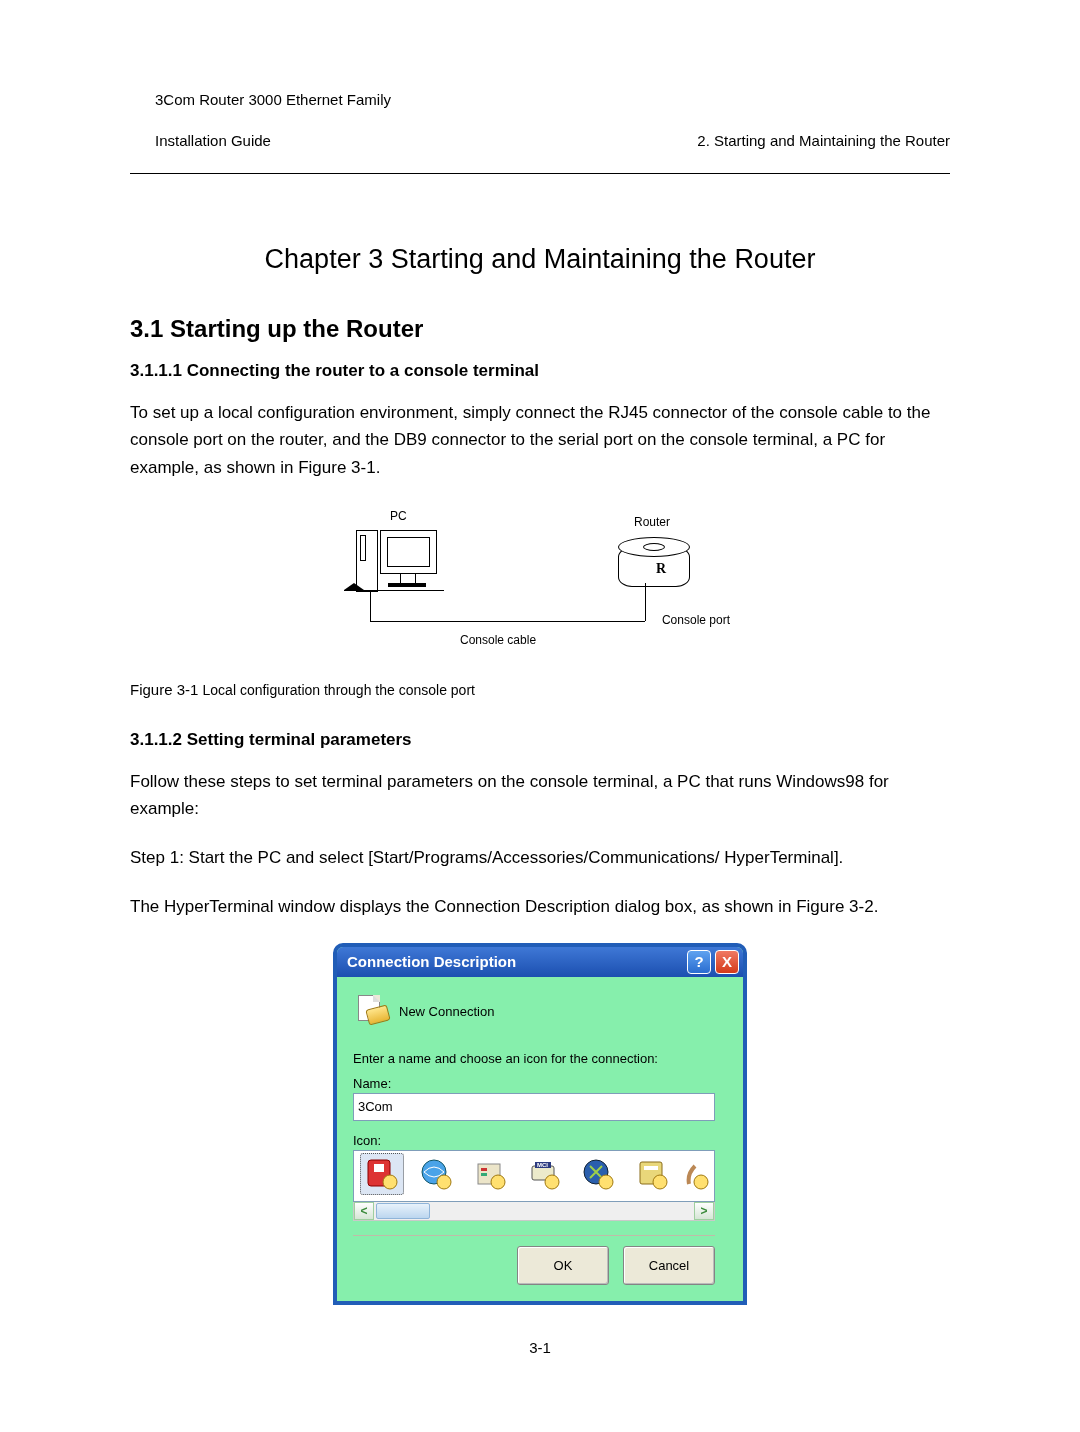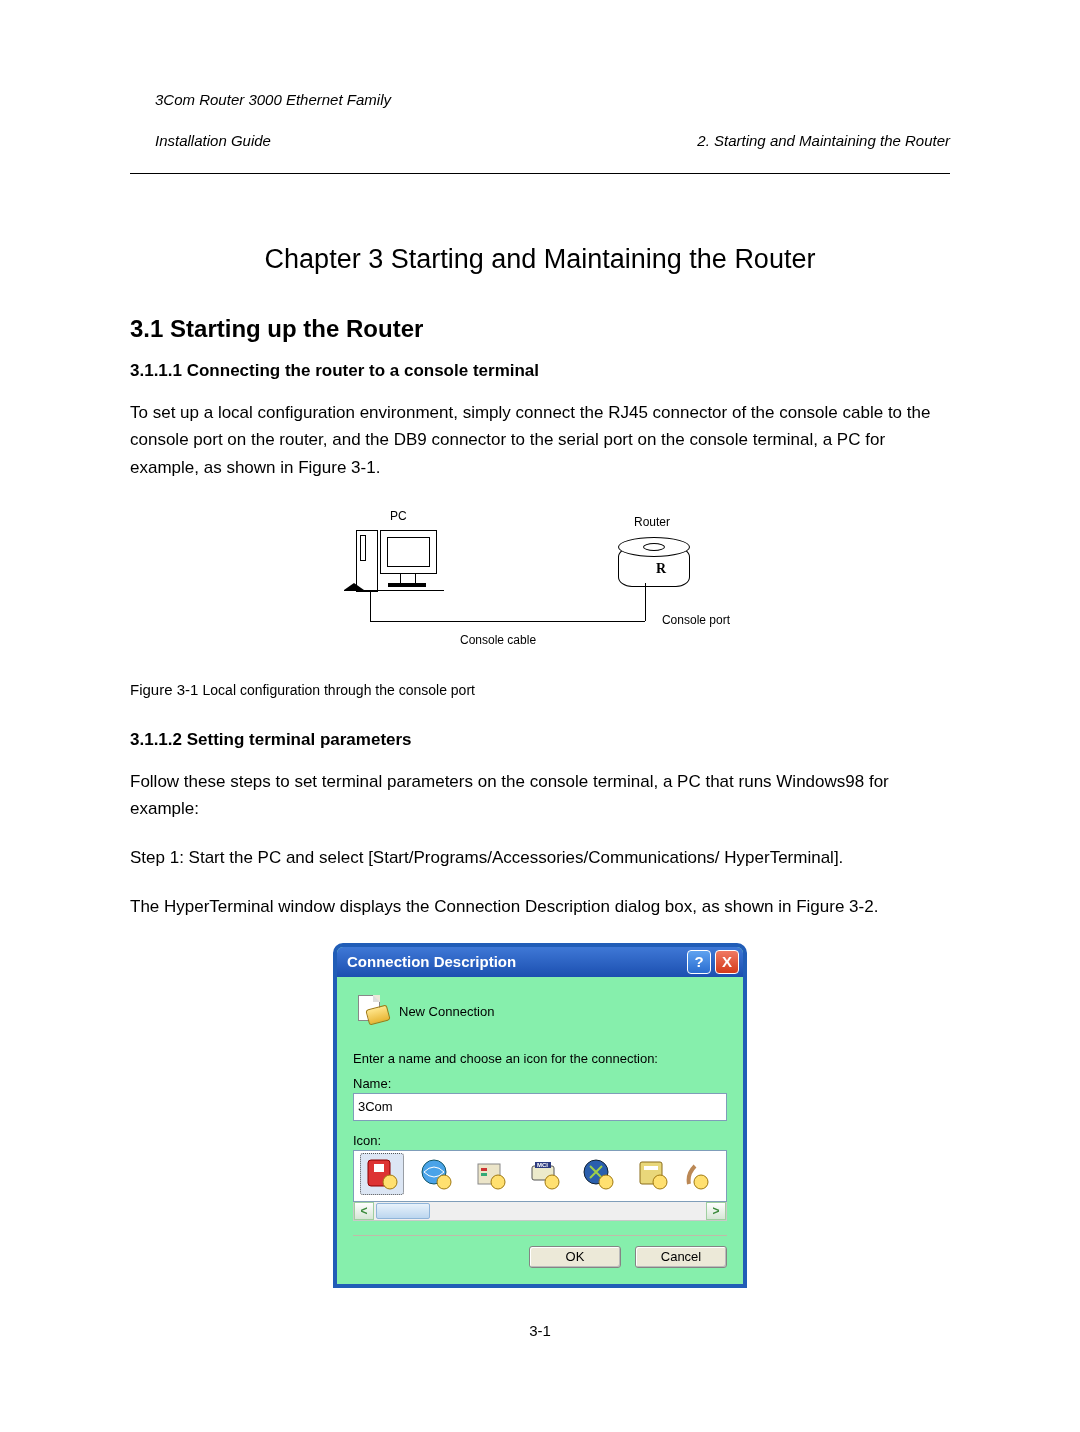--- a/index.html
+++ b/index.html
@@ -11,21 +11,20 @@
     width: 1080px;
   }
   .page {
     padding: 70px 130px 40px 130px;
   }
   .hdr {
     display: flex;
     justify-content: space-between;
     font-size: 15px;
     line-height: 1.35;
-    font-style: italic;
   }
   .hdr-left, .hdr-right { white-space: pre; }
   .hrule {
     border: 0;
     border-top: 1px solid #000;
     margin: 2px 0 0 0;
   }
   h1.chapter-title {
     font-size: 27px;
     font-weight: normal;
@@ -138,21 +137,21 @@
   .titlebar .ttl { font-weight:bold; font-size:15px; }
   .title-btns { display:flex; gap:4px; }
   .tb-btn {
     width:22px; height:22px; border:1px solid #fff; border-radius:4px;
     display:flex; align-items:center; justify-content:center;
     font-weight:bold; font-size:15px; color:#fff;
   }
   .tb-help  { background: linear-gradient(#5fa2f0,#2a6dd0); }
   .tb-close { background: linear-gradient(#f07a63,#d43a1a); }
 
-  .dlg-body { padding: 14px 16px 10px 16px; }
+  .dlg-body { padding: 14px 28px 10px 16px; }
   .newconn-row { display:flex; align-items:center; gap:10px; margin: 4px 0 22px 2px; }
   .phone-icon {
     width:34px; height:34px; position:relative;
   }
   .phone-icon .doc {
     position:absolute; left:3px; top:0; width:20px; height:24px; background:#fff; border:1px solid #888;
   }
   .phone-icon .doc::before {
     content:""; position:absolute; right:-1px; top:-1px; width:0; height:0;
     border-left:7px solid #ddd; border-top:7px solid #ece9d8;
@@ -193,21 +192,21 @@
   }
   .sb-thumb {
     height:14px; width:52px; margin-left:2px;
     background:linear-gradient(#e8f2fb,#bcd6ef); border:1px solid #8fb4d9; border-radius:2px;
   }
   .sb-track { flex:1; display:flex; align-items:center; }
 
   .dlg-sep { border:0; border-top:1px solid #c0bba8; margin:14px 0 10px 0; }
   .btnrow { display:flex; justify-content:flex-end; gap:14px; padding-bottom:6px; }
   .winbtn {
-    width:92px; height:22px; background:#ece9d8;
+    width:92px; height:39px; background:#ece9d8;
     border:1px solid #848484; border-radius:3px;
     box-shadow: inset 1px 1px 0 #fff, inset -1px -1px 0 #bbb;
     font-size:13px;
   }
 
   .pagenum { text-align:center; font-size:15px; margin-top:34px; }
 </style>
 </head>
 <body>
 

